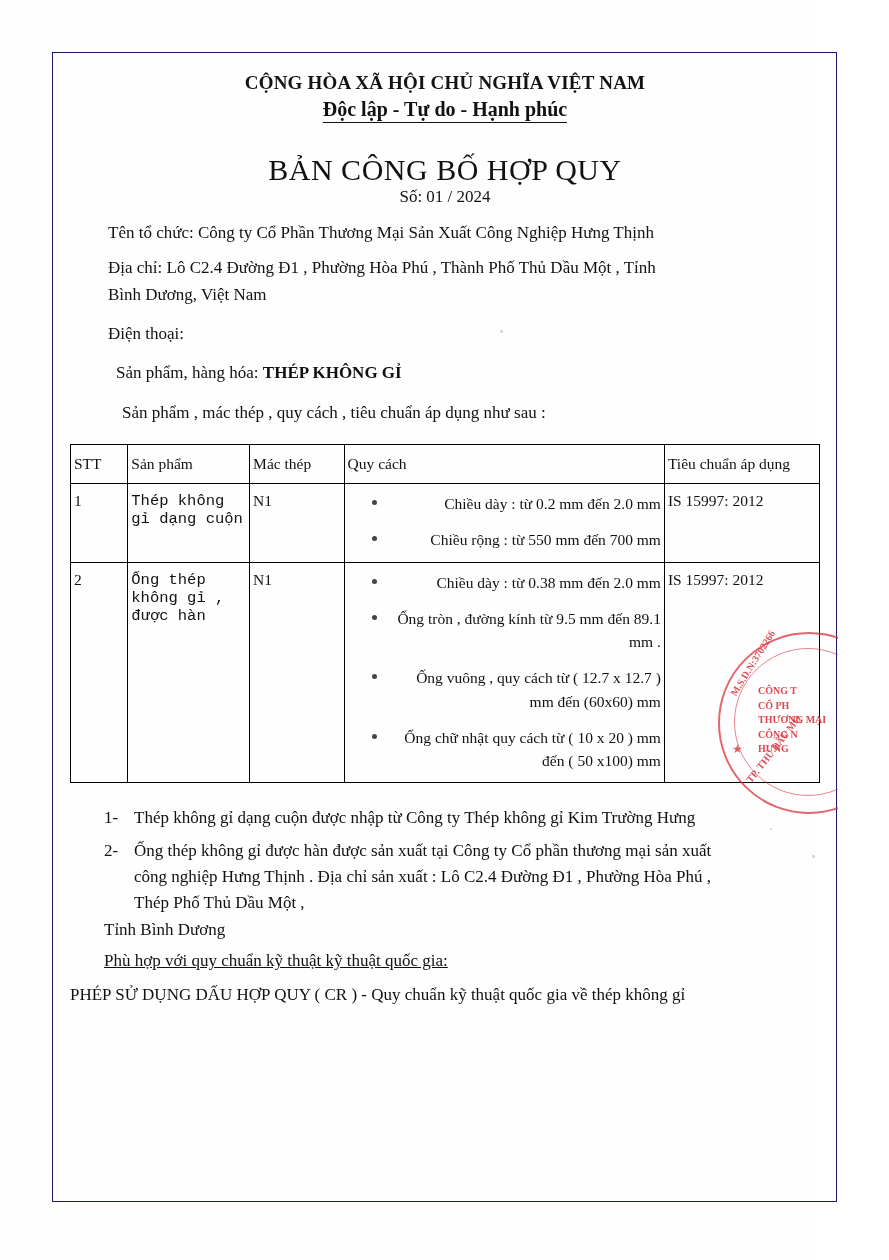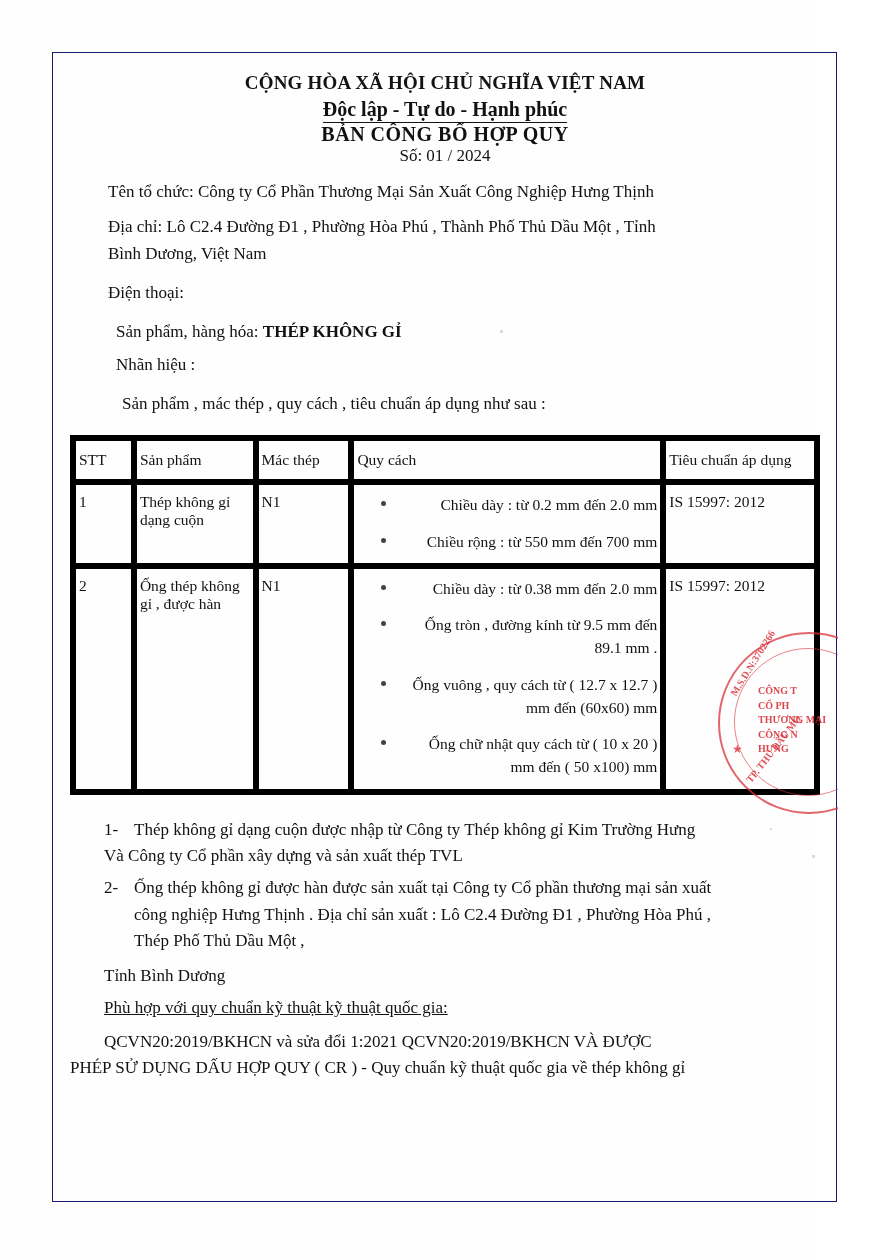--- a/index.html
+++ b/index.html
@@ -50,22 +50,23 @@
   }
   .nation-sub {
     font-size: 20px;
     font-weight: bold;
     margin-top: 4px;
     display: inline-block;
     border-bottom: 1.5px solid #131313;
     padding-bottom: 1px;
   }
   .doc-title {
-    font-size: 20px;
-    font-weight: bold;
+    font-size: 30px;
+    font-weight: normal;
+    margin-top: 30px;
     letter-spacing: 0.5px;
   }
   .doc-number {
     font-size: 17px;
   }
   .para {
     font-size: 17px;
     line-height: 1.55;
     margin-top: 13px;
   }
@@ -75,38 +76,38 @@
   .bold { font-weight: bold; }
 
   table.spec {
     border-collapse: collapse;
     width: 750px;
     margin-top: 18px;
     margin-left: 0px;
     font-size: 15.5px;
   }
   table.spec th, table.spec td {
-    border: 6px solid #000000;
+    border: 1px solid #000000;
     padding: 8px 3px;
     vertical-align: top;
     text-align: left;
     font-weight: normal;
   }
   table.spec thead th {
     padding-top: 10px;
     padding-bottom: 10px;
   }
   .col-stt { width: 52px; text-align: center; }
   .col-sp  { width: 120px; }
   .col-mac { width: 92px; text-align: center; }
   .col-qc  { width: 330px; }
   .col-tc  { width: 156px; }
   td.c-stt { text-align: center; }
   td.c-mac { text-align: center; }
-  .justify-cell { text-align: justify; }
+  .justify-cell { text-align: justify; font-family: Liberation Mono, monospace; }
   ul.bullets {
     margin: 0;
     padding-left: 22px;
     list-style: none;
   }
   ul.bullets li {
     position: relative;
     margin: 0 0 13px 0;
     line-height: 1.5;
     padding-left: 22px;
@@ -136,21 +137,20 @@
     width: 30px;
     flex: 0 0 30px;
     padding-left: 34px;
     box-sizing: content-box;
   }
   .note-text { flex: 1; }
   .note-cont { padding-left: 64px; }
   .footer-para {
     font-size: 17px;
     line-height: 1.55;
-    margin-top: 9px;
     padding-left: 34px;
   }
   .footer-block {
     font-size: 17px;
     line-height: 1.5;
     margin-top: 8px;
     text-align: justify;
   }
   .footer-block .l1 { padding-left: 34px; }
 
@@ -250,21 +250,20 @@
 
     <div class="para indent-1">Tên tổ chức: Công ty Cổ Phần Thương Mại Sản Xuất Công Nghiệp Hưng Thịnh</div>
     <div class="para indent-1" style="margin-top:9px;">Địa chỉ: Lô C2.4 Đường Đ1 , Phường Hòa Phú , Thành Phố Thủ Dầu Một , Tỉnh</div>
     <div class="para indent-1" style="margin-top:0;">Bình Dương, Việt Nam</div>
     <div class="para indent-1">Điện thoại:</div>
 
     <div class="para indent-2">
       <span>Sản phẩm, hàng hóa:</span>
       <span class="bold">THÉP KHÔNG GỈ</span>
     </div>
-    <div class="para indent-2" style="margin-top:6px;">Nhãn hiệu :</div>
     <div class="para indent-3">Sản phẩm , mác thép , quy cách , tiêu chuẩn áp dụng như sau :</div>
 
     <table class="spec">
       <thead>
         <tr>
           <th class="col-stt">STT</th>
           <th class="col-sp">Sản phẩm</th>
           <th class="col-mac">Mác thép</th>
           <th class="col-qc">Quy cách</th>
           <th class="col-tc">Tiêu chuẩn áp dụng</th>
@@ -298,34 +297,32 @@
           <td>IS 15997: 2012</td>
         </tr>
       </tbody>
     </table>
 
     <div class="notes">
       <div class="note-row">
         <div class="note-num">1-</div>
         <div class="note-text">Thép không gỉ dạng cuộn được nhập từ Công ty Thép không gỉ Kim Trường Hưng</div>
       </div>
-      <div class="note-cont" style="padding-left:34px;">Và Công ty Cổ phần xây dựng và sản xuất thép TVL</div>
 
       <div class="note-row" style="margin-top:6px;">
         <div class="note-num">2-</div>
         <div class="note-text">Ống thép không gỉ được hàn được sản xuất tại Công ty Cổ phần thương mại sản xuất</div>
       </div>
       <div class="note-cont">công nghiệp Hưng Thịnh . Địa chỉ sản xuất : Lô C2.4 Đường Đ1 , Phường Hòa Phú ,</div>
       <div class="note-cont">Thép Phố Thủ Dầu Một ,</div>
     </div>
 
     <div class="footer-para">Tỉnh Bình Dương</div>
     <div class="footer-para" style="margin-top:5px;text-decoration:underline;">Phù hợp với quy chuẩn kỹ thuật kỹ thuật quốc gia:</div>
     <div class="footer-block">
-      <div class="l1">QCVN20:2019/BKHCN và sửa đổi 1:2021  QCVN20:2019/BKHCN VÀ ĐƯỢC</div>
       <div>PHÉP SỬ DỤNG DẤU HỢP QUY ( CR ) -  Quy chuẩn kỹ thuật quốc gia về thép không gỉ</div>
     </div>
 
   </div>
 
   <div class="seal">
     <div class="ring"></div>
     <div class="ring inner"></div>
     <div class="arc-text">
       <span style="left:10px;top:60px;transform:rotate(-58deg);">M.S.D.N:3702266</span>

